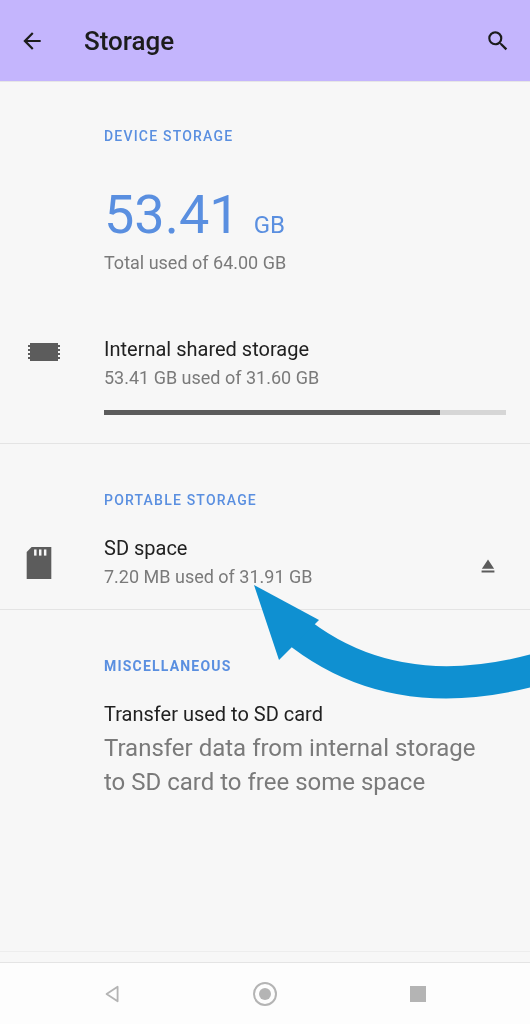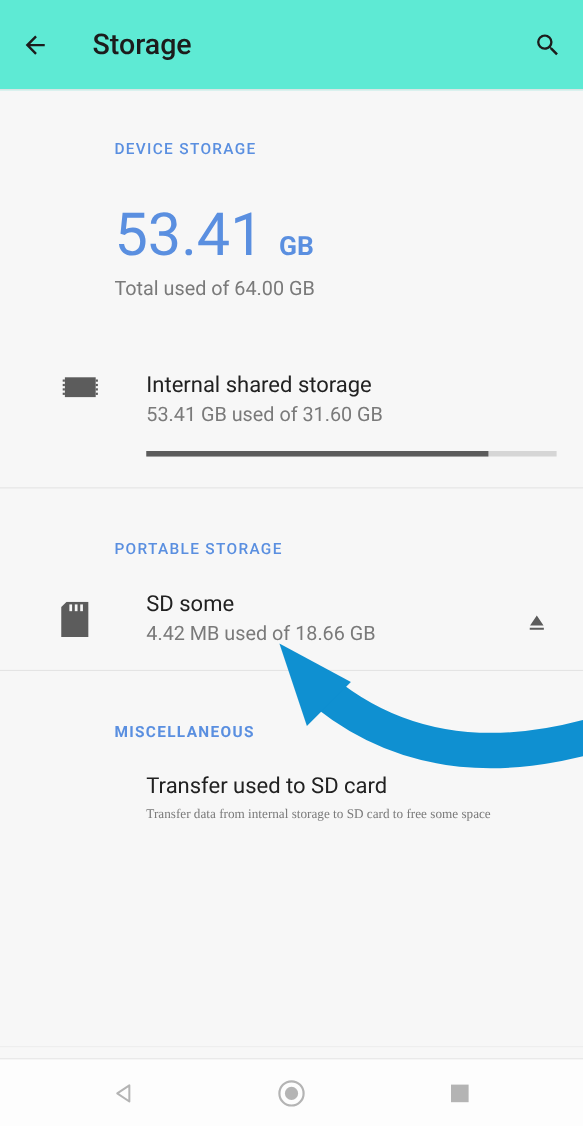--- a/index.html
+++ b/index.html
@@ -8,21 +8,21 @@
       height: 1024px;
       background: #f7f7f7;
       font-family: Roboto, 'Helvetica Neue', Arial, sans-serif;
       color: #212121;
       position: relative;
       overflow: hidden;
     }
     
     .appbar {
       height: 82px;
-      background: #5eead4;
+      background: #c4b5fd;
       border-bottom: 1px solid #e6e6e6;
       display: flex;
       align-items: center;
       padding: 0 18px;
     }
     .appbar .back {
       width: 28px; height: 28px;
       display: flex; align-items: center; justify-content: center;
       cursor: pointer;
     }
@@ -55,36 +55,35 @@
       padding: 44px 0 0 104px;
     }
     .big-amount .num {
       font-size: 54px;
       font-weight: 400;
       color: #5a8fe0;
       line-height: 1;
     }
     .big-amount .unit {
       font-size: 24px;
-      font-weight: 700;
+      font-weight: 400;
       color: #5a8fe0;
       margin-left: 14px;
     }
     .subtext {
       font-size: 18px;
       color: #7a7a7a;
       padding: 10px 0 0 104px;
     }
     
     .row {
       display: flex;
       align-items: flex-start;
       padding: 0 20px 0 26px;
       cursor: pointer;
-      margin-left: 29px;
     }
     .row .leading {
       width: 78px;
       display: flex;
       align-items: center;
       justify-content: flex-start;
       padding-top: 2px;
     }
     .row .body {
       flex: 1;
@@ -120,23 +119,22 @@
     .divider {
       border: none;
       border-top: 1px solid #e4e4e4;
       margin: 0;
     }
     .portable-header { padding: 48px 0 0 104px; }
     .sd-row { margin-top: 28px; align-items: center; }
     .misc-header { padding: 48px 0 0 104px; font-weight: bold; }
     .transfer-row { margin-top: 28px; padding-left: 104px; padding-right: 28px; }
     .transfer-row .body .sub {
-      font-size: 12px;
+      font-size: 24px;
       line-height: 1.4;
-      font-family: Liberation Serif, serif;
     }
     
     .arrow-annot {
       position: absolute;
       left: 234px;
       top: 580px;
       pointer-events: none;
     }
     
     .navbar {
@@ -217,22 +215,22 @@
   <div class="row sd-row">
     <div class="leading">
       <svg width="26" height="32" viewBox="0 0 20 26">
         <path d="M4 0 L20 0 L20 26 L0 26 L0 4 Z" fill="#5c5c5c"></path>
         <rect x="6" y="2" width="2" height="5" fill="#f7f7f7"></rect>
         <rect x="10" y="2" width="2" height="5" fill="#f7f7f7"></rect>
         <rect x="14" y="2" width="2" height="5" fill="#f7f7f7"></rect>
       </svg>
     </div>
     <div class="body">
-      <div class="title">SD some</div>
-      <div class="sub">4.42 MB used of 18.66 GB</div>
+      <div class="title">SD space</div>
+      <div class="sub">7.20 MB used of 31.91 GB</div>
     </div>
     <div class="trailing">
       <svg width="22" height="22" viewBox="0 0 24 24">
         <path d="M5 17h14v2H5zm7-12L5.33 15h13.34z" fill="#5c5c5c"></path>
       </svg>
     </div>
   </div>
 
   <hr class="divider" style="margin-top:22px">
 

